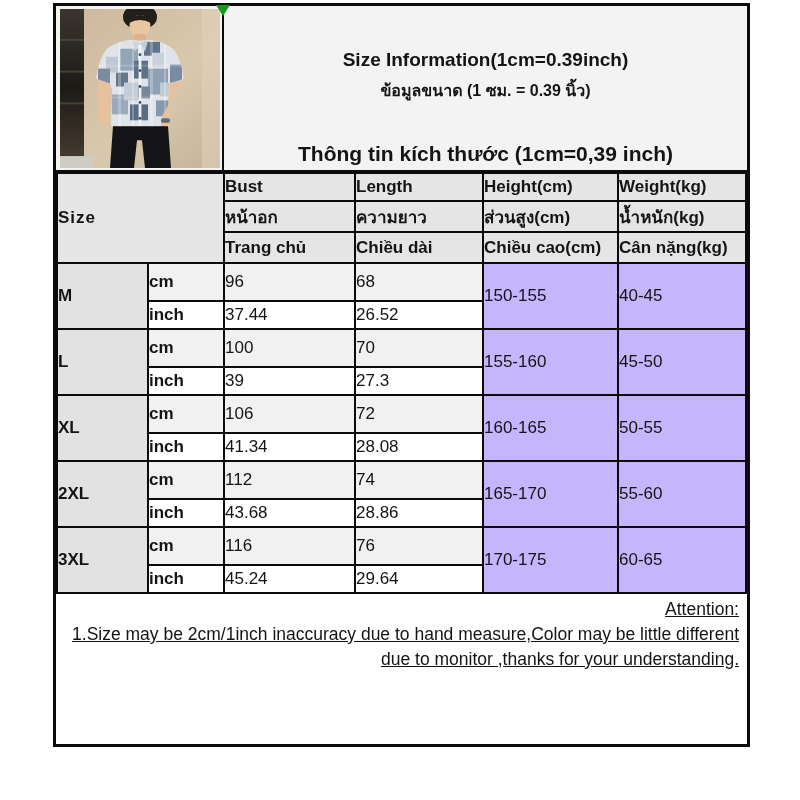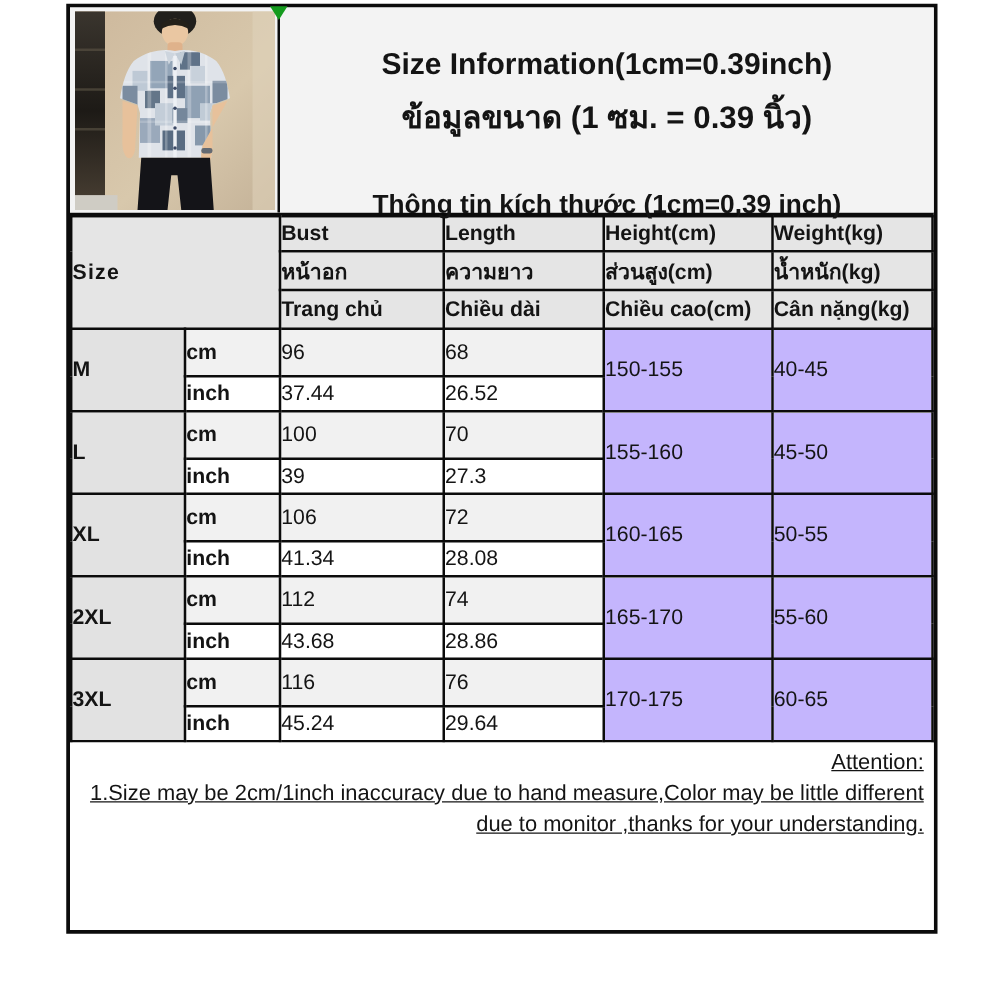--- a/index.html
+++ b/index.html
@@ -17,22 +17,22 @@
   .top{display:flex;height:166px;border-bottom:2px solid #0b0b0b;}
   .photo-cell{
     width:168px;flex:0 0 168px;background:#f3f3f3;border-right:2px solid #0b0b0b;
     padding:3px 2px 2px 4px;position:relative;
   }
   .photo-cell svg{display:block;width:100%;height:100%;}
   .title-cell{
     flex:1;background:#f3f3f3;display:flex;flex-direction:column;
     justify-content:center;align-items:center;gap:7px;font-weight:bold;text-align:center;
   }
-  .title-en{font-size:24px;margin-top:38px;}
-  .title-th{font-size:25px;}
+  .title-en{font-size:19px;margin-top:38px;}
+  .title-th{font-size:16px;}
   .title-vi{font-size:21px;margin-top:32px;}
   .corner-triangle{
     position:absolute;left:160px;top:-1px;width:0;height:0;z-index:5;
     border-left:7px solid transparent;border-right:7px solid transparent;
     border-top:11px solid #149b1e;
   }
   
   table.size-table{width:100%;border-collapse:collapse;table-layout:fixed;}
   .size-table td{
     border:2px solid #0b0b0b;text-align:left;vertical-align:middle;padding:0;

